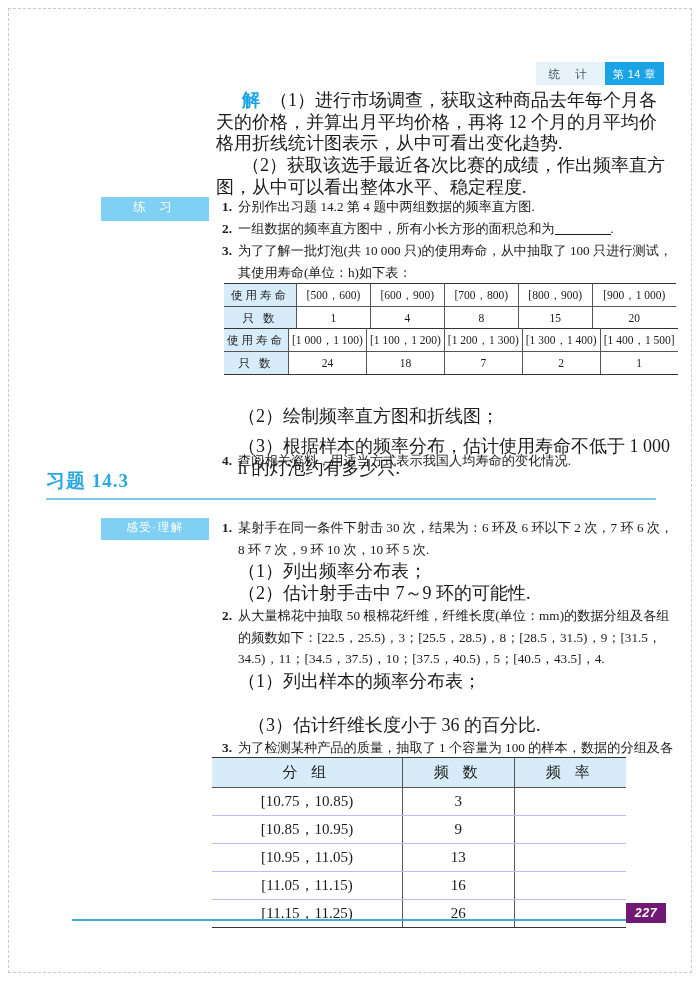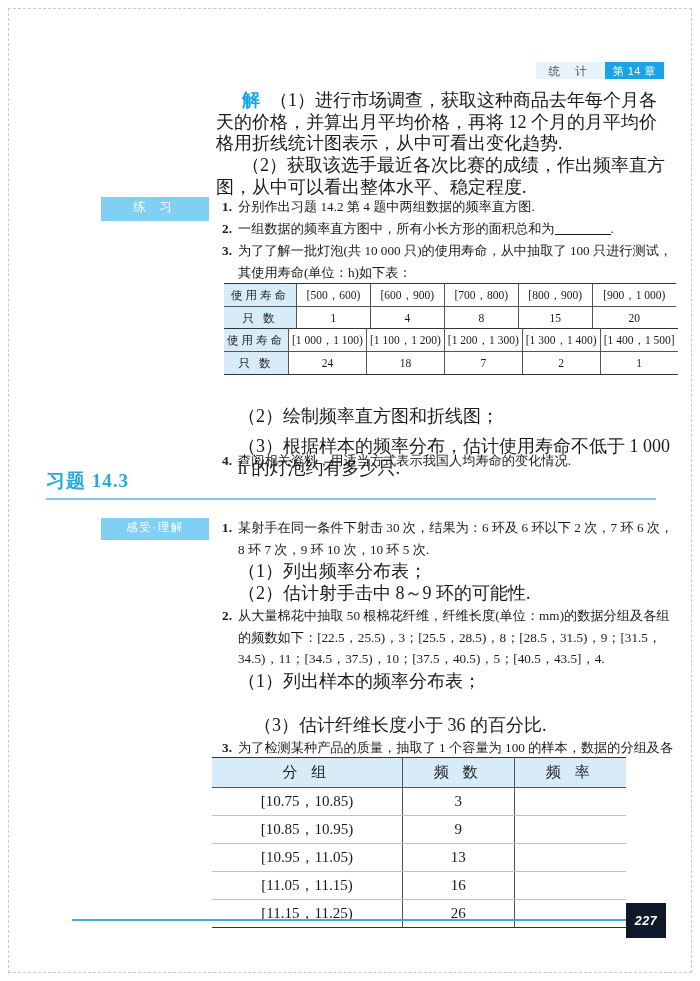--- a/index.html
+++ b/index.html
@@ -39,21 +39,21 @@
     padding: 0;
   }
 
   
   .runhead {
     position: absolute;
     top: 62px;
     right: 36px;
     display: flex;
     align-items: stretch;
-    height: 17px;
+    height: 23px;
     font-size: 11.5px;
   }
   .runhead-left {
     background: #e8f2fa;
     color: #3f5668;
     padding: 1px 12px 0 12px;
     letter-spacing: 6px;
     display: flex;
     align-items: center;
     font-family: "Liberation Sans", sans-serif;
@@ -205,22 +205,22 @@
     top: 919px;
     width: 556px;
     height: 2px;
     background: #4aa8d8;
   }
   .page-no {
     position: absolute;
     left: 626px;
     top: 903px;
     width: 40px;
-    height: 35px;
-    background: #0f172a;
+    height: 20px;
+    background: #701a75;
     color: #ffffff;
     font-family: "Liberation Sans", sans-serif;
     font-size: 12.5px;
     font-weight: bold;
     font-style: italic;
     display: flex;
     align-items: center;
     justify-content: center;
     letter-spacing: 0.5px;
   }
@@ -313,28 +313,28 @@
     <div class="sec-heading">习题 14.3</div>
     <div class="sec-rule"></div>
 
     <div class="side-badge small" style="left:101px; top:518px; width:108px;">感受·理解</div>
 
     <div class="item" style="left:216px; top:517px; width:460px;">
       <span class="num">1.</span>
       <span class="body">某射手在同一条件下射击 30 次，结果为：6 环及 6 环以下 2 次，7 环 6 次，8 环 7 次，9 环 10 次，10 环 5 次.</span>
     </div>
     <div class="para" style="left:238px; top:561px; width:440px;">（1）列出频率分布表；</div>
-    <div class="para" style="left:238px; top:583px; width:440px;">（2）估计射手击中 8～9 环的可能性.</div>
+    <div class="para" style="left:238px; top:583px; width:440px;">（2）估计射手击中 7～9 环的可能性.</div>
 
     <div class="item" style="left:216px; top:605px; width:460px;">
       <span class="num">2.</span>
       <span class="body">从大量棉花中抽取 50 根棉花纤维，纤维长度(单位：mm)的数据分组及各组的频数如下：[22.5，25.5)，3；[25.5，28.5)，8；[28.5，31.5)，9；[31.5，34.5)，11；[34.5，37.5)，10；[37.5，40.5)，5；[40.5，43.5]，4.</span>
     </div>
     <div class="para" style="left:238px; top:671px; width:440px;">（1）列出样本的频率分布表；</div>
-    <div class="para" style="left:254px; top:715px; width:440px;">（3）估计纤维长度小于 36 的百分比.</div>
+    <div class="para" style="left:248px; top:715px; width:440px;">（3）估计纤维长度小于 36 的百分比.</div>
 
     <div class="item" style="left:216px; top:737px; width:460px;">
       <span class="num">3.</span>
       <span class="body">为了检测某种产品的质量，抽取了 1 个容量为 100 的样本，数据的分组及各组频数如下表：</span>
     </div>
 
     <table class="grid3">
       <tbody>
           <tr>
         <th class="c1">分  组</th>

